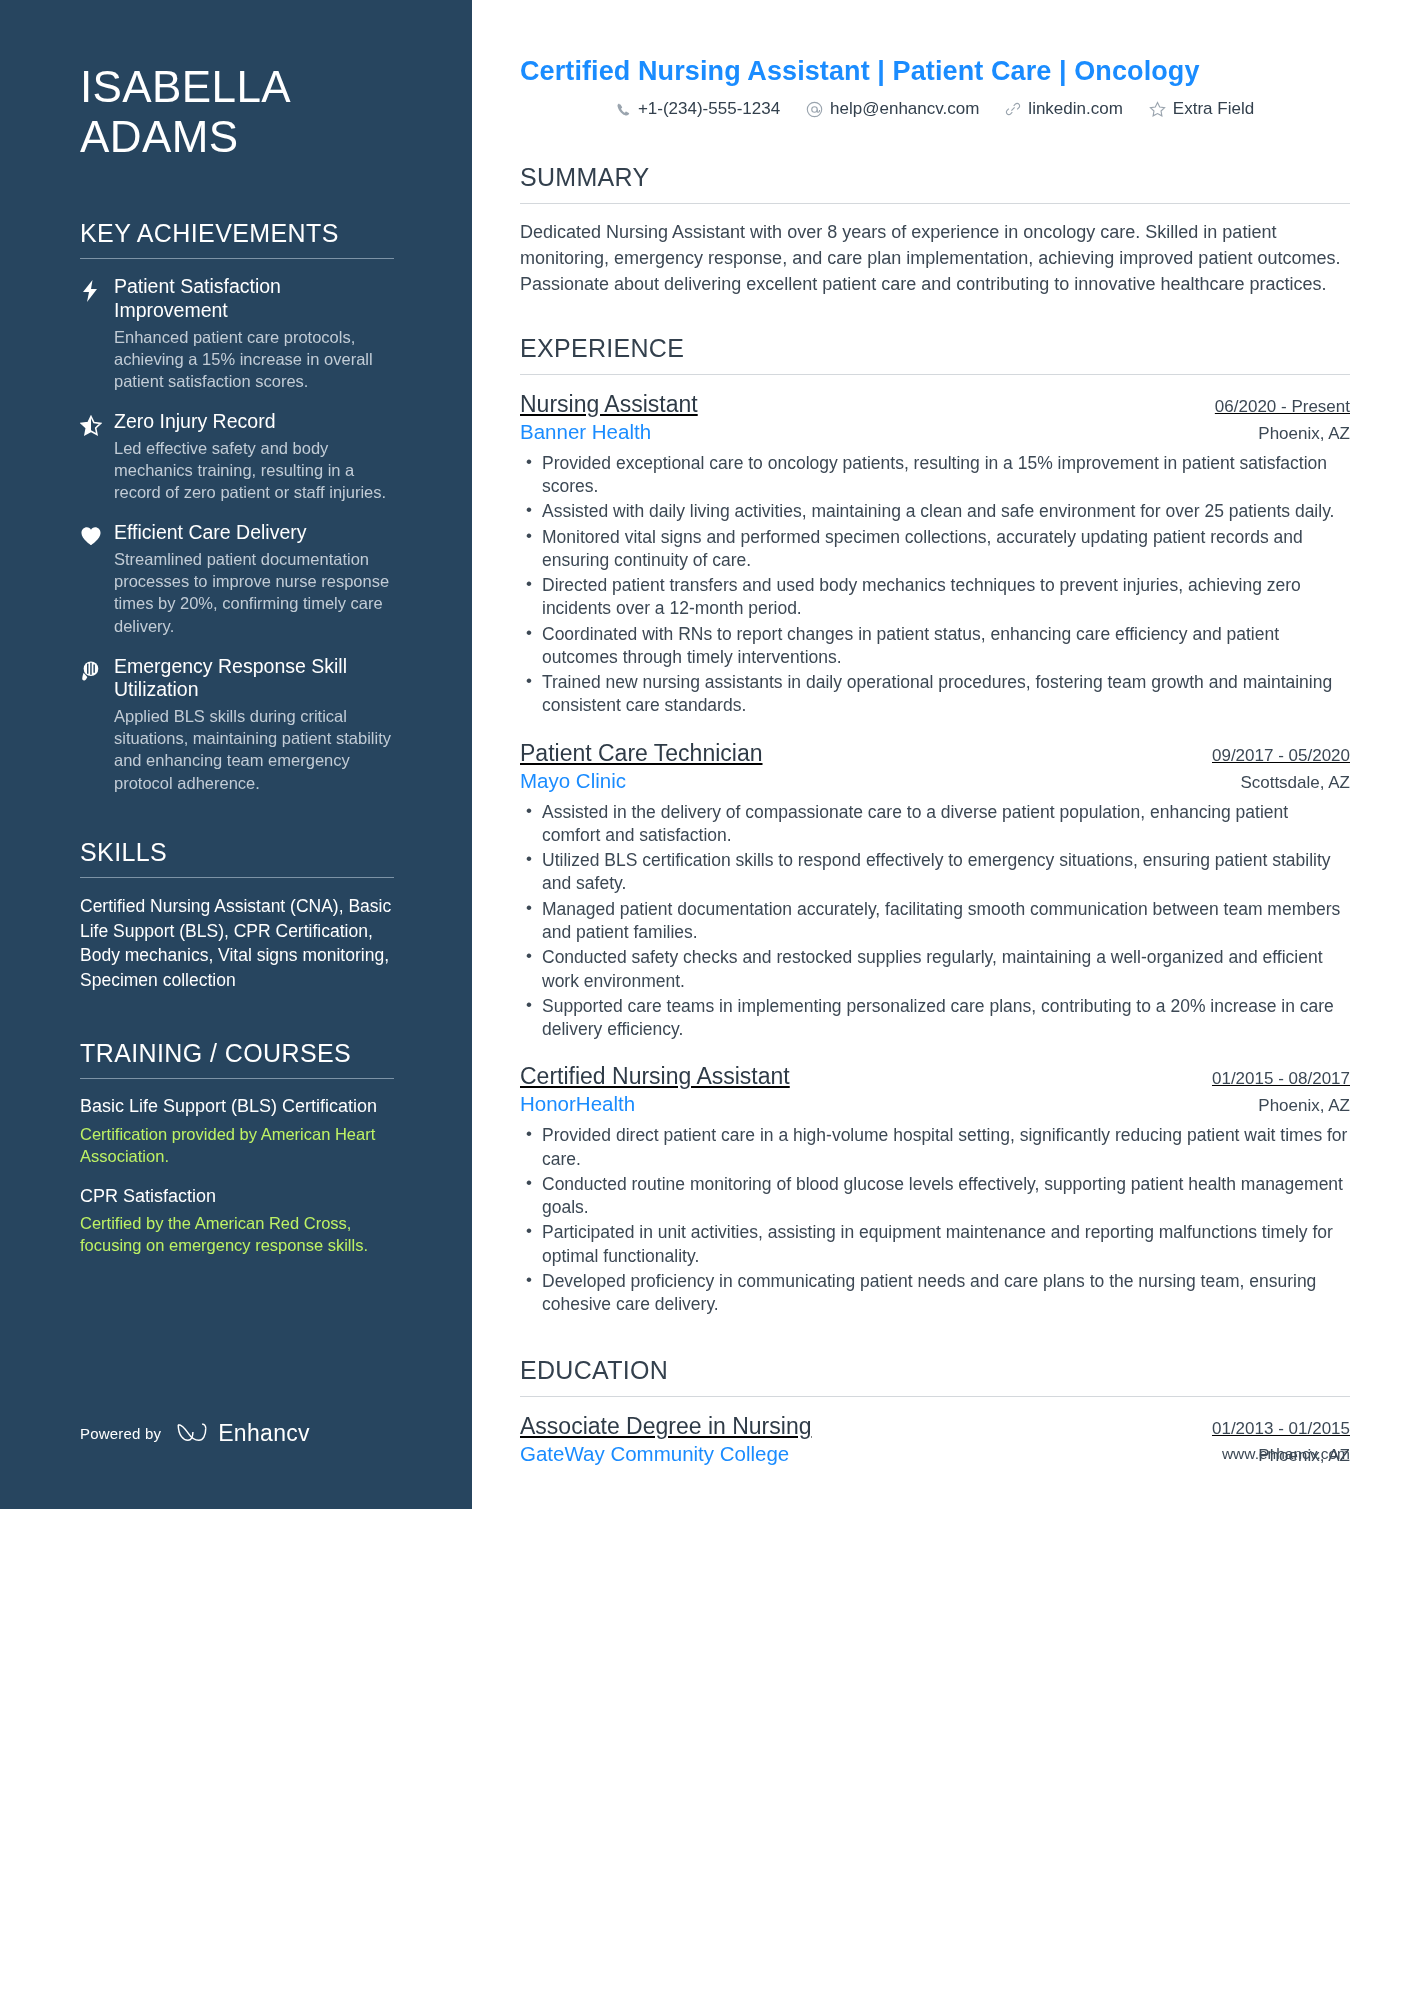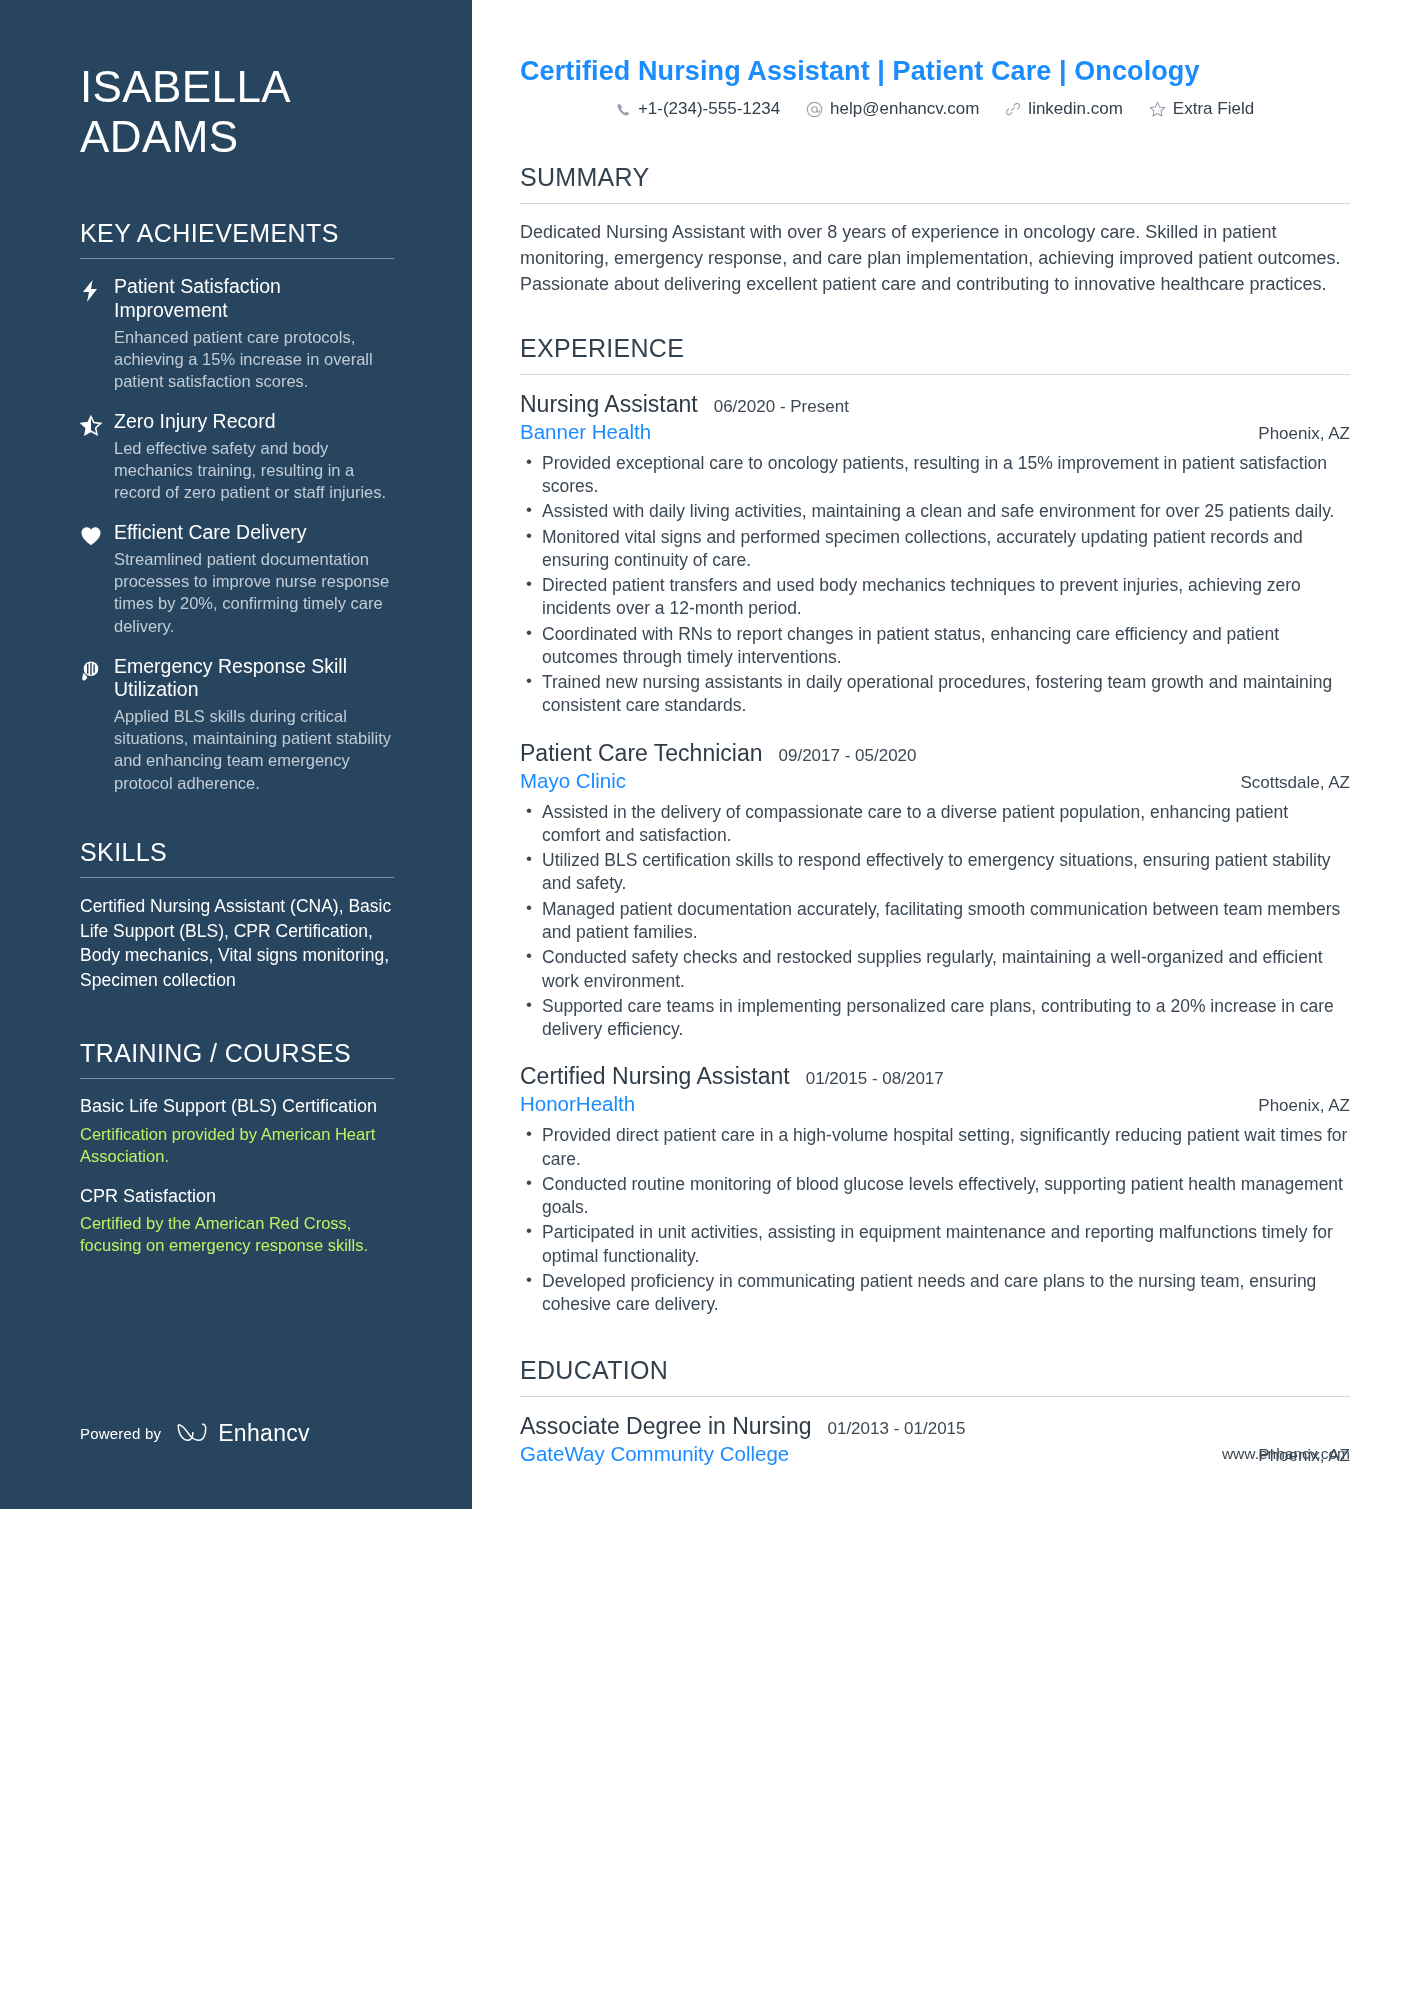--- a/index.html
+++ b/index.html
@@ -161,21 +161,23 @@
   .summary-text {
     font-size: 18px;
     line-height: 1.44;
     color: #3c4854;
     margin-bottom: 36px;
   }
 
   .job { margin-bottom: 22px; }
   .job-row {
     display: flex;
+    justify-content: space-between;
     align-items: baseline;
+    text-decoration: underline;
   }
   .job-title {
     font-size: 23px;
     color: #2f3b47;
     font-weight: 400;
   }
   .job-dates {
     font-size: 17px;
     color: #3c4854;
     white-space: nowrap;

